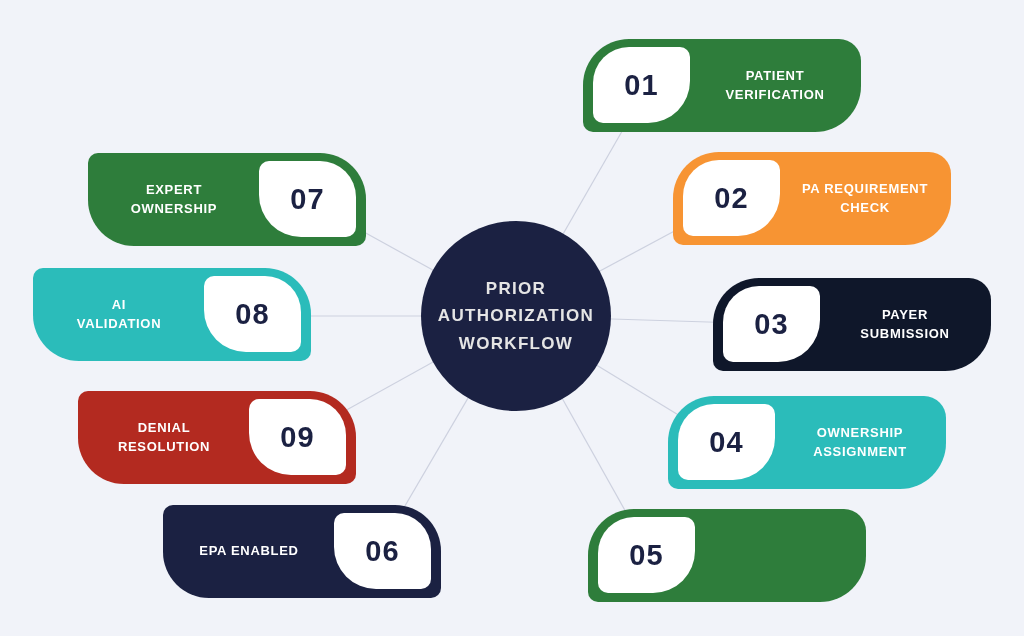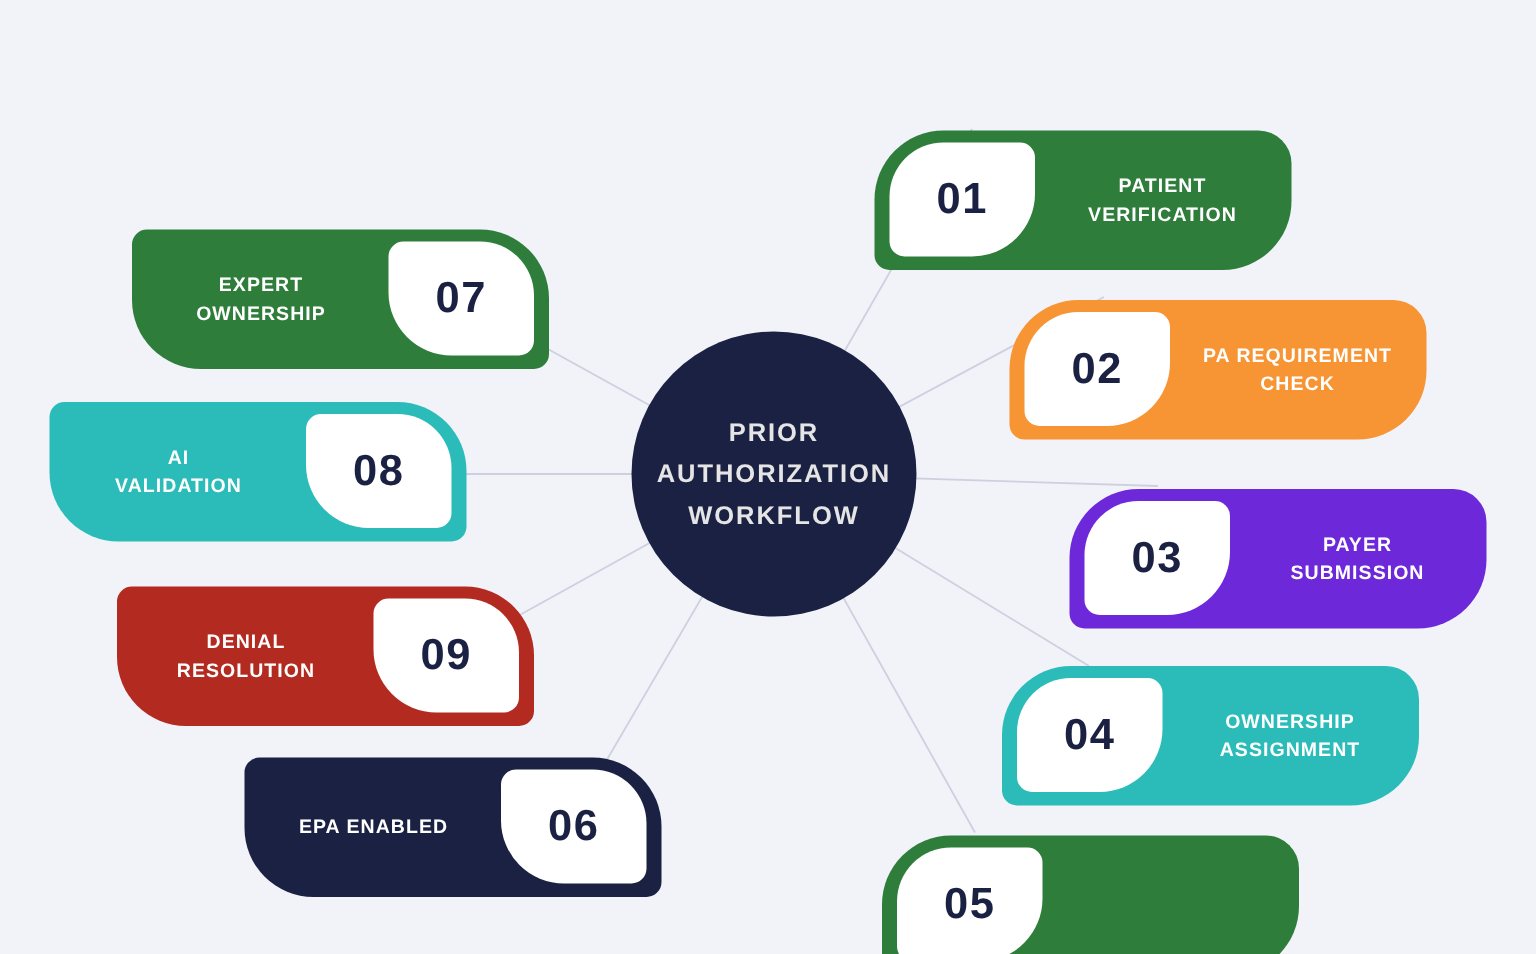--- a/index.html
+++ b/index.html
@@ -51,21 +51,21 @@
     display: flex;
     align-items: center;
     justify-content: center;
   }
   .leaf .num {
     color: #1B2142;
     font-weight: bold;
     font-size: 29px;
     letter-spacing: 1px;
   }
-  .pill.right { border-radius: 46px 22px 46px 10px; margin-top: 48px; }
+  .pill.right { border-radius: 46px 22px 46px 10px; }
   .pill.right .leaf { left: 10px; border-radius: 36px 10px 42px 10px; }
   .pill.right .label { left: 120px; right: 14px; }
   .pill.left { border-radius: 10px 46px 10px 46px; }
   .pill.left .leaf { right: 10px; border-radius: 10px 36px 10px 42px; }
   .pill.left .label { left: 14px; right: 120px; }
 
   #step-1 { left: 583px; top: 39px; }
   #step-2 { left: 673px; top: 152px; }
   #step-3 { left: 713px; top: 278px; }
   #step-4 { left: 668px; top: 396px; }
@@ -120,21 +120,21 @@
   </div>
 
   <div class="pill right" id="step-2" style="background: rgb(247, 148, 51);">
     <div class="leaf">
       <span class="num">02</span>
     </div>
     <div class="label">PA REQUIREMENT
 CHECK</div>
   </div>
 
-  <div class="pill right" id="step-3" style="background: #6d28d9;">
+  <div class="pill right" id="step-3" style="background: #0f172a;">
     <div class="leaf">
       <span class="num">03</span>
     </div>
     <div class="label">PAYER
 SUBMISSION</div>
   </div>
 
   <div class="pill right" id="step-4" style="background: rgb(43, 188, 186);">
     <div class="leaf">
       <span class="num">04</span>

